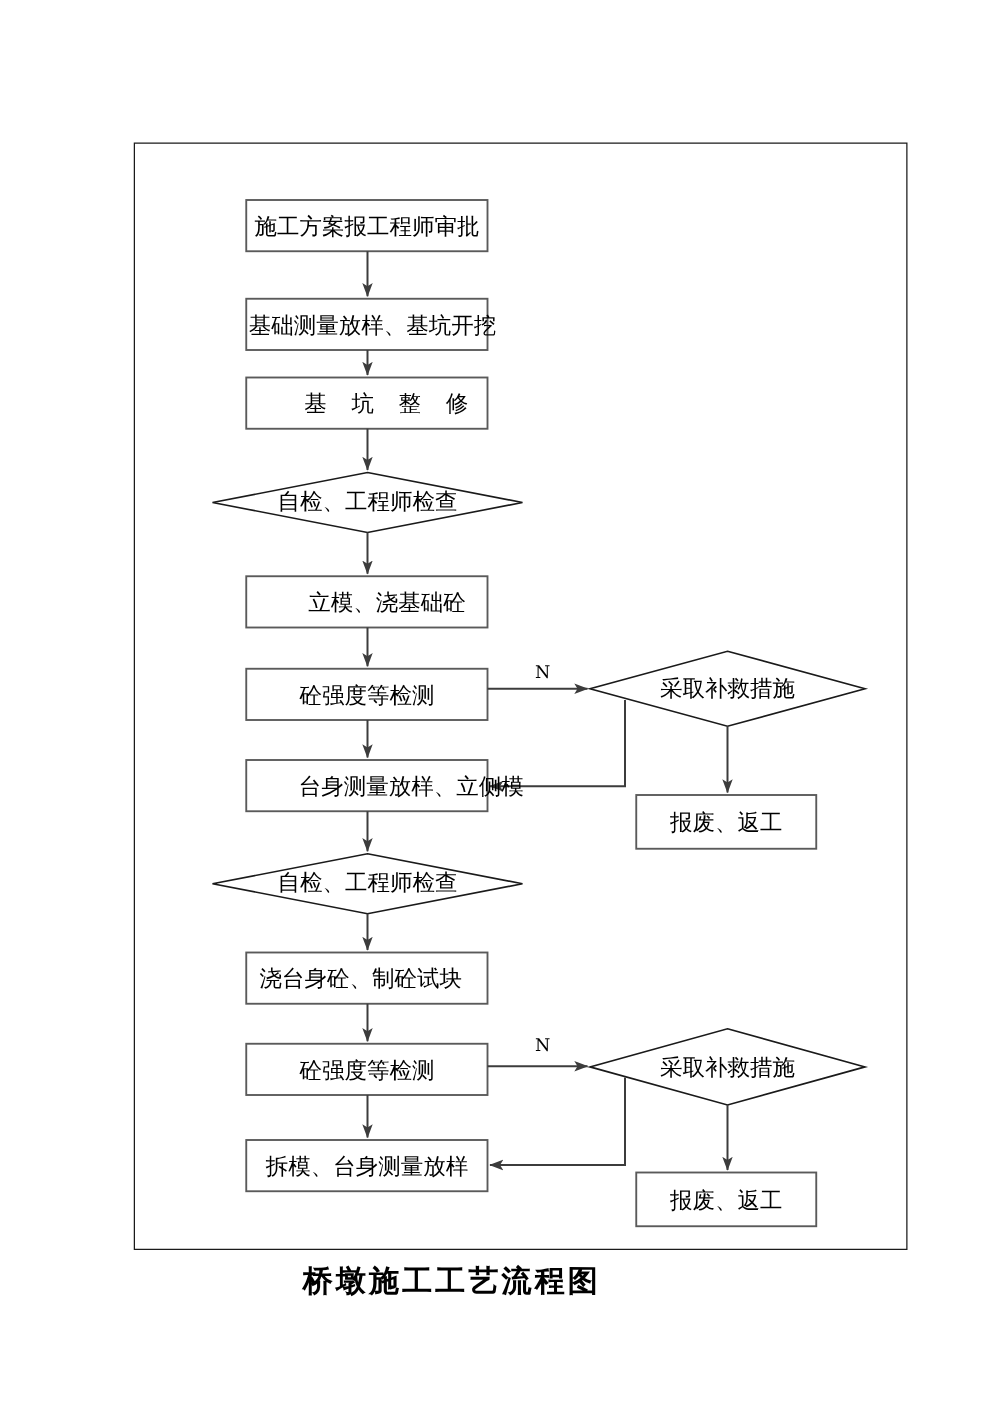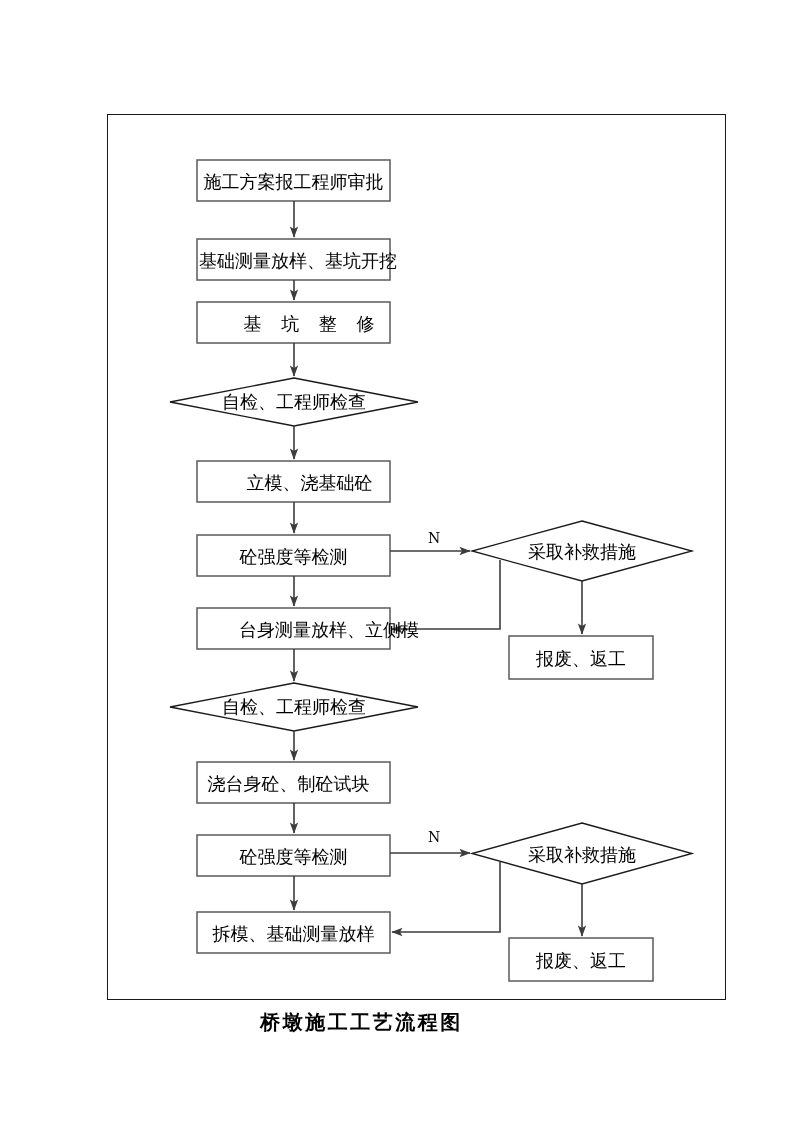--- a/index.html
+++ b/index.html
@@ -75,21 +75,21 @@
     line-height: 1;
     white-space: nowrap;
   }
   #figure-caption {
     position: absolute;
     left: 0;
     top: 1009px;
     width: 723px;
     text-align: center;
     font-family: "DejaVu Sans", "Liberation Sans", sans-serif;
-    font-size: 20px;
+    font-size: 24px;
     font-weight: bold;
     letter-spacing: 2.5px;
     color: #000000;
   }
 </style>
 </head>
 <body>
 
 <div id="page">
 
@@ -158,21 +158,21 @@
   <div class="node-label" style="left:509px; top:650px; width:144px;">报废、返工</div>
 
   <div class="node-label" style="left:170px; top:698px; width:248px;">自检、工程师检查</div>
 
   <div class="node-label" style="left:197px; top:775px; width:183px;">浇台身砼、制砼试块</div>
 
   <div class="node-label" style="left:197px; top:848px; width:193px;">砼强度等检测</div>
 
   <div class="node-label" style="left:472px; top:846px; width:220px;">采取补救措施</div>
 
-  <div class="node-label" style="left:197px; top:925px; width:193px;">拆模、基础测量放样</div>
+  <div class="node-label" style="left:197px; top:925px; width:193px;">拆模、台身测量放样</div>
 
   <div class="node-label" style="left:509px; top:952px; width:144px;">报废、返工</div>
 
   <div class="branch-label" style="left:428px; top:531px;">N</div>
 
   <div class="branch-label" style="left:428px; top:830px;">N</div>
 
   <div id="figure-caption">桥墩施工工艺流程图</div>
 
 </div>

